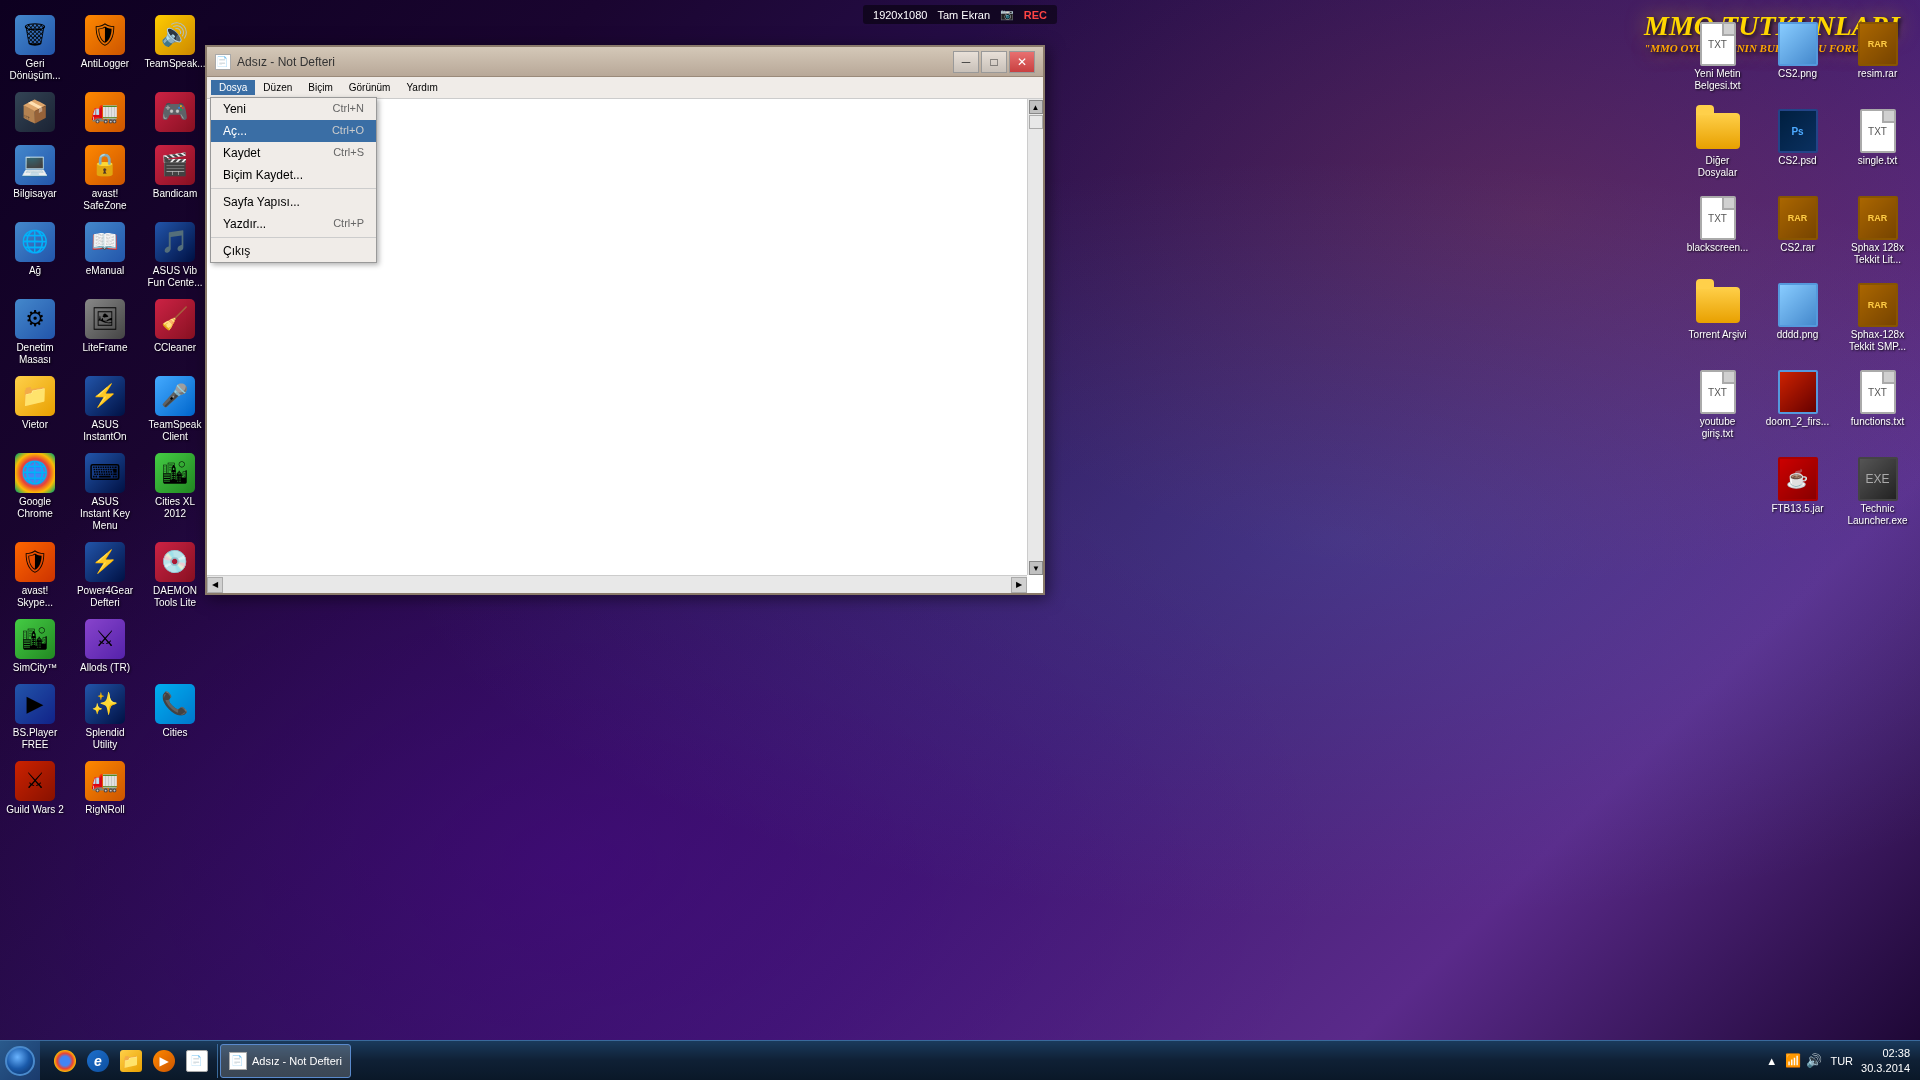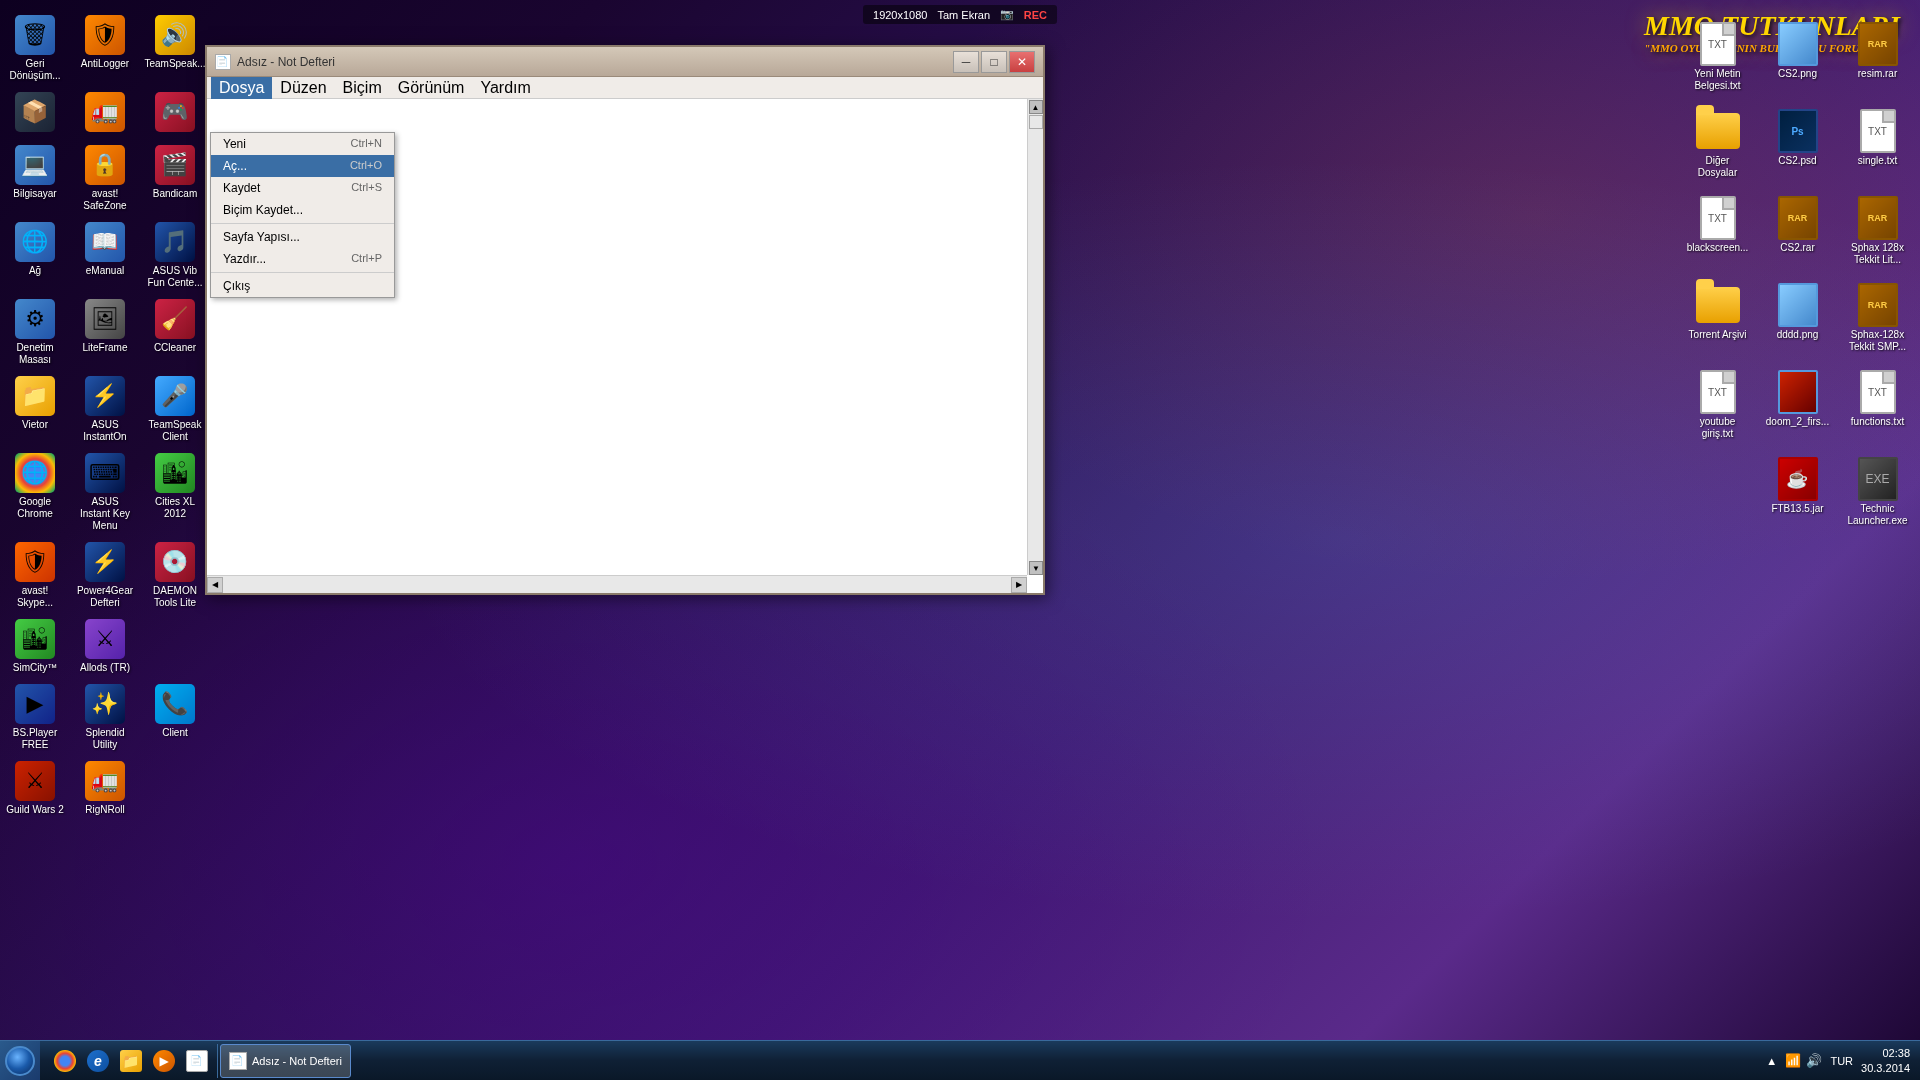--- a/index.html
+++ b/index.html
@@ -271,41 +271,40 @@
       height: 22px;
       background: #f0ece8;
       border-bottom: 1px solid #ccc;
       display: flex;
       align-items: center;
       padding: 0 4px;
     }
 
     .menu-item {
       padding: 2px 8px;
-      font-size: 16px;
+      font-size: 10px;
       cursor: pointer;
       color: #000;
     }
 
     .menu-item.active {
       background: #3a6ea5;
       color: #fff;
     }
 
     
     .dropdown-menu {
       position: absolute;
       top: 97px;
       left: 210px;
-      width: 185px;
+      width: 167px;
       background: #f0ece8;
       border: 1px solid #999;
       box-shadow: 2px 2px 5px rgba(0,0,0,0.3);
       z-index: 200;
-      margin-top: 35px;
     }
 
     .dropdown-item {
       padding: 4px 12px;
       font-size: 12px;
       cursor: pointer;
       display: flex;
       justify-content: space-between;
       color: #000;
     }
@@ -653,21 +652,21 @@
       <div class="desktop-icon">
         <div class="icon-img icon-bs">▶</div>
         <span class="icon-label">BS.Player FREE</span>
       </div>
       <div class="desktop-icon">
         <div class="icon-img icon-asus">✨</div>
         <span class="icon-label">Splendid Utility</span>
       </div>
       <div class="desktop-icon">
         <div class="icon-img icon-skype">📞</div>
-        <span class="icon-label">Client</span>
+        <span class="icon-label">Cities</span>
       </div>
     </div>
 
     <div class="icon-row">
       <div class="desktop-icon">
         <div class="icon-img icon-gw2">⚔</div>
         <span class="icon-label">Guild Wars 2</span>
       </div>
       <div class="desktop-icon">
         <div class="icon-img icon-orange">🚛</div>

